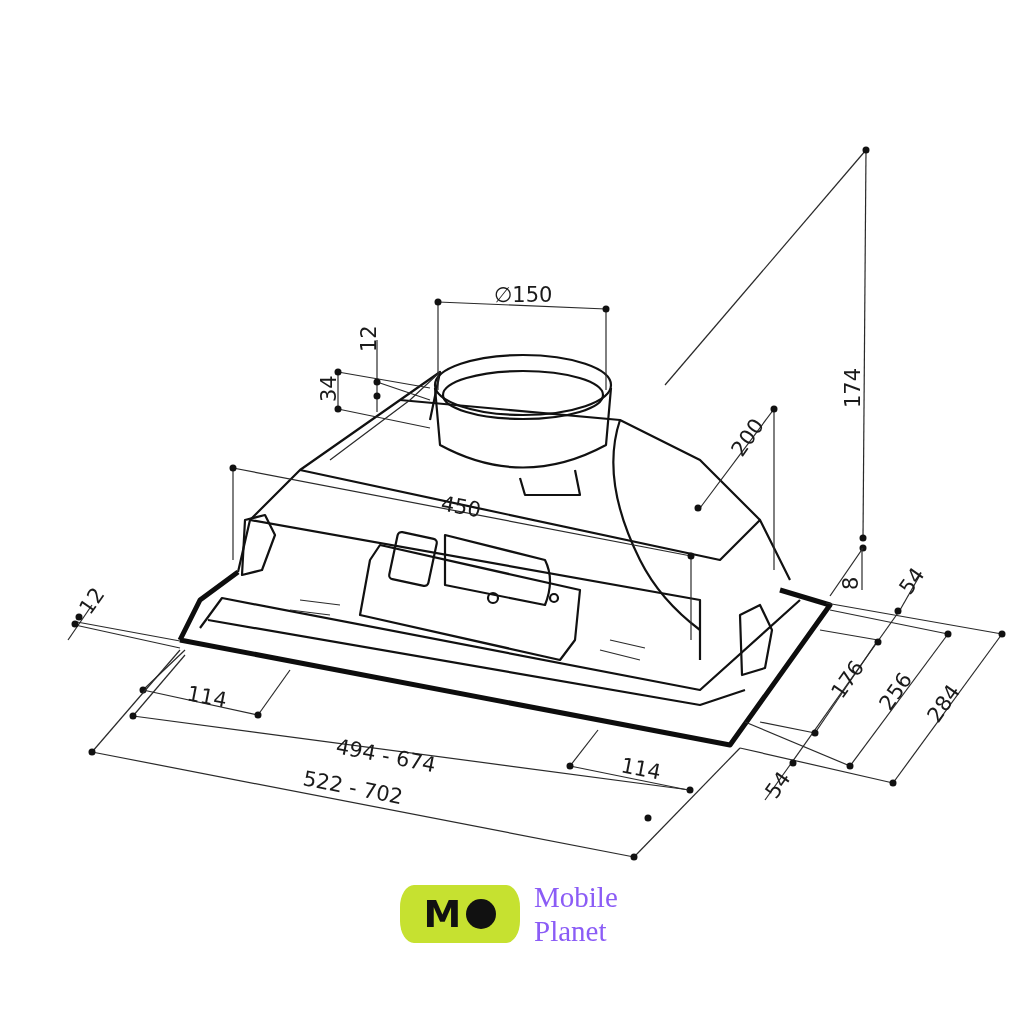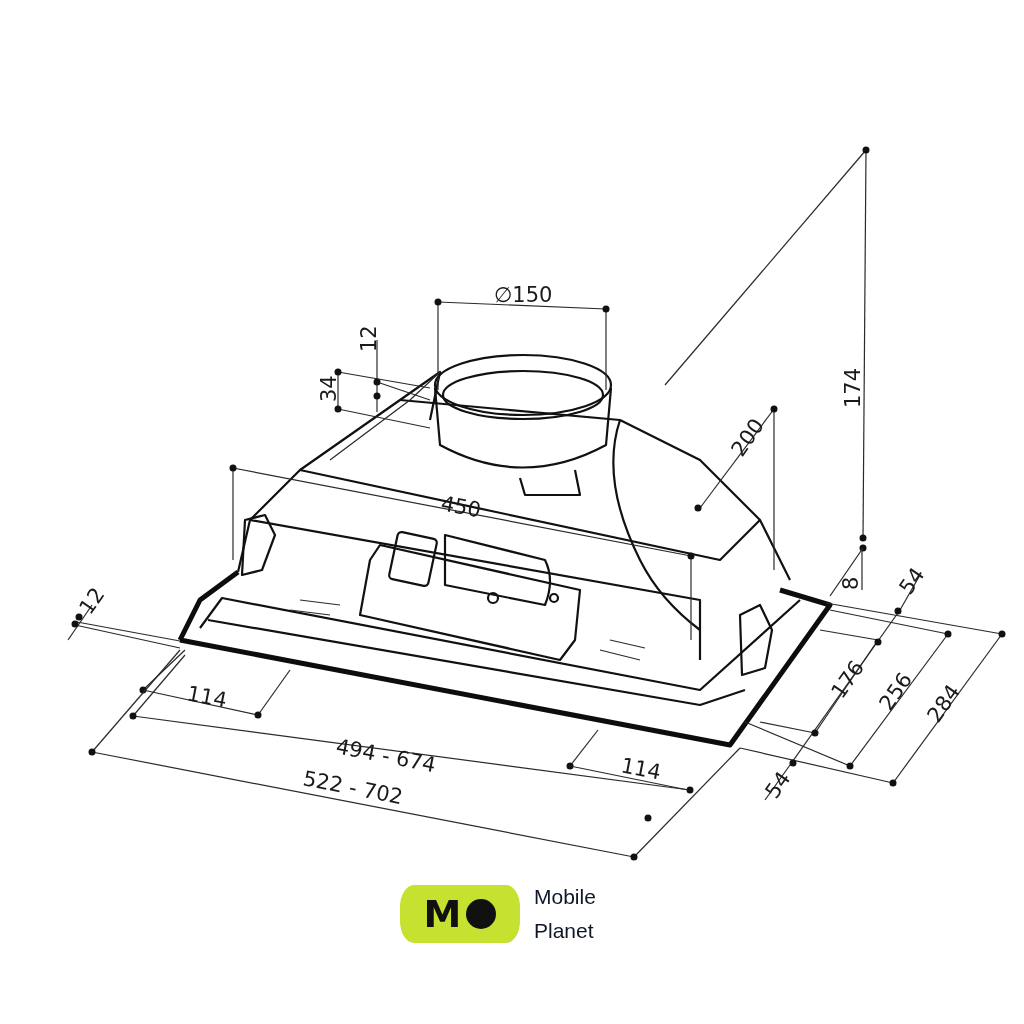--- a/index.html
+++ b/index.html
@@ -7,21 +7,21 @@
   #drawing { position:absolute; left:0; top:0; width:1024px; height:1024px; }
   .dim { font-family:"DejaVu Sans", sans-serif; font-size:21px; fill:#1a1a1a; }
   .thin { stroke:#2a2a2a; stroke-width:1.2; fill:none; }
   .body { stroke:#111; stroke-width:2.2; fill:none; stroke-linejoin:round; }
   .heavy { stroke:#0d0d0d; stroke-width:5; fill:none; stroke-linejoin:round; }
   .dot { fill:#111; }
   #logo { position:absolute; left:400px; top:880px; display:flex; align-items:center; gap:14px; }
   #logo-badge { width:120px; height:58px; background:#c6e130; border-radius:14px 14px 14px 14px / 22px 22px 22px 22px; display:flex; align-items:center; justify-content:center; gap:6px; }
   #logo-badge .m { font-family:"DejaVu Sans", sans-serif; font-weight:bold; font-size:38px; color:#111; letter-spacing:-1px; }
   #logo-badge .o { width:30px; height:30px; border-radius:50%; background:#111; }
-  #logo-text { font-family:Liberation Sans, sans-serif; font-size:21px; line-height:34px; color:#0f172a; }
+  #logo-text { font-family:Liberation Serif, serif; font-size:29px; line-height:34px; color:#8b5cf6; }
 </style>
 </head>
 <body>
 
 <svg id="drawing" viewBox="0 0 1024 1024" xmlns="http://www.w3.org/2000/svg">
 
   <g>
 
     <path class="heavy" d="M180,640 L200,600 L238,572 M180,640 L730,745 L830,605 L780,590"></path>
 

